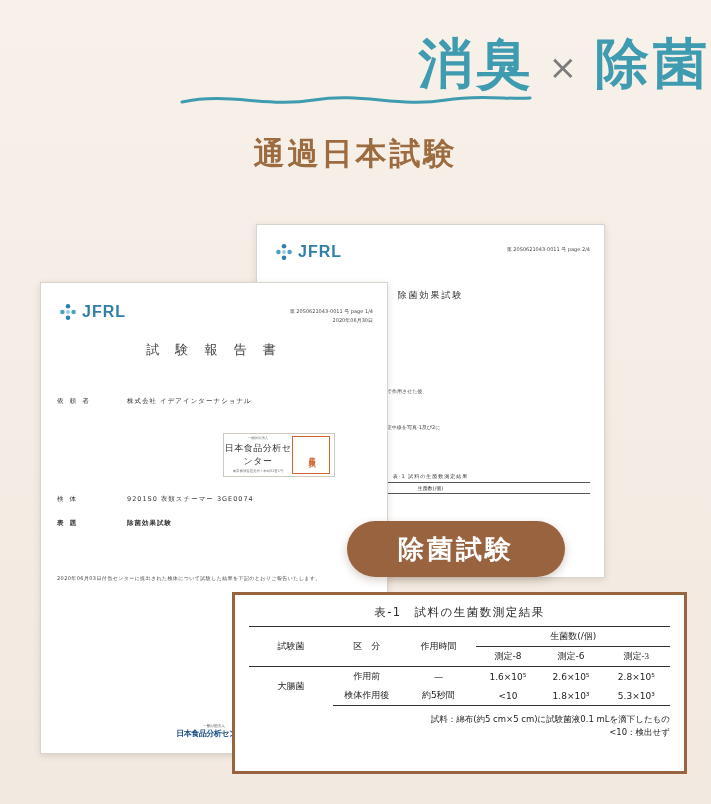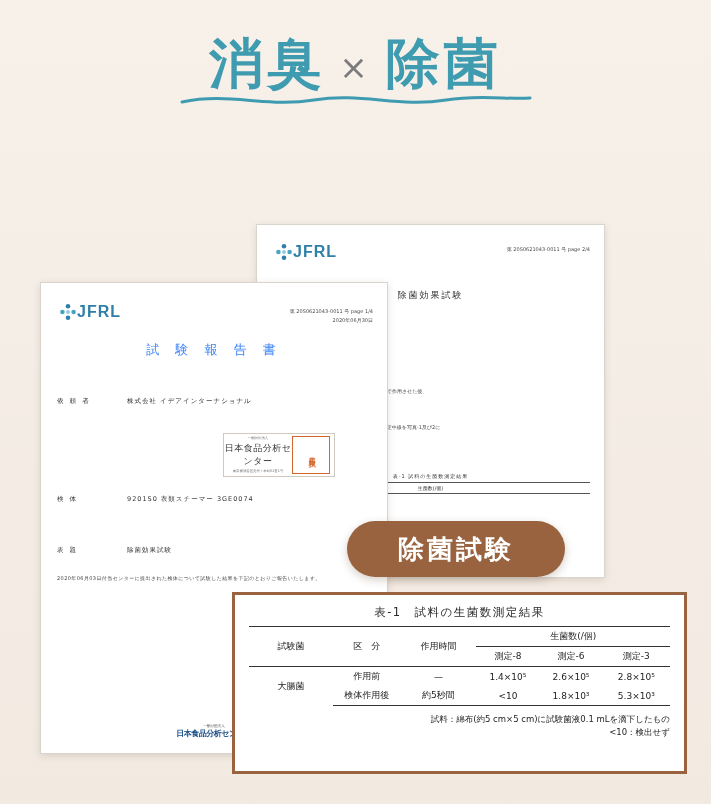--- a/index.html
+++ b/index.html
@@ -18,21 +18,21 @@
     position: absolute;
     inset: 0;
     background: linear-gradient(180deg, #f7f1ea 0%, #f4ece4 60%, #f2eae1 100%);
   }
   
   .headline {
     position: absolute;
     top: 28px;
     left: 0;
     width: 100%;
-    text-align: center;
+    text-align: right;
     font-size: 54px;
     font-weight: bold;
     letter-spacing: 4px;
     color: #3f9bb0;
     font-family: "DejaVu Sans", sans-serif;
     white-space: nowrap;
   }
   .headline .cross {
     color: #7b7b7b;
     font-size: 34px;
@@ -78,20 +78,21 @@
     left: 40px;
     top: 282px;
     width: 346px;
     height: 470px;
   }
 
   
   .jfrl {
     display: flex;
     align-items: flex-start;
+    gap: 5px;
   }
   .jfrl-mark {
     width: 18px;
     height: 18px;
     position: relative;
   }
   .jfrl-text {
     font-size: 16px;
     font-weight: bold;
     color: #2f7fa8;
@@ -117,21 +118,21 @@
     color: #333; font-family: "DejaVu Sans", sans-serif;
   }
   .doc-back .para {
     position: absolute; left: 14px; right: 14px;
   }
 
   .doc-front .docno { position: absolute; right: 14px; top: 24px; }
   .doc-front .title1 {
     position: absolute; left: 0; top: 58px; width: 100%;
     text-align: center; font-size: 13px; letter-spacing: 6px;
-    color: #3b82f6; font-family: "DejaVu Sans", sans-serif;
+    color: #404040; font-family: "DejaVu Sans", sans-serif;
   }
   .field {
     position: absolute;
     display: flex;
     font-size: 6.5px;
     color: #333;
     font-family: "DejaVu Sans", sans-serif;
     white-space: nowrap;
   }
   .field .lbl { width: 70px; letter-spacing: 2px; }
@@ -289,20 +290,21 @@
 <div class="page">
 
   <div class="headline">
     <span>消臭</span><span class="cross">×</span><span>除菌</span>
   </div>
 
   <svg class="headline-underline" viewBox="0 0 352 16" preserveAspectRatio="none">
     <path d="M2,10 C50,0 86,16 134,8 C182,0 218,16 266,8 C300,2 330,8 350,6" fill="none" stroke="#3f9bb0" stroke-width="3" stroke-linecap="round"></path>
   </svg>
 
+  <div class="subline">通過日本試験</div>
 
   <div class="doc doc-back">
     <div class="jfrl">
       <span class="jfrl-mark">
         <svg viewBox="0 0 18 18" width="18" height="18">
           <circle cx="9" cy="3.2" r="2.3" fill="#2f7fa8"></circle>
           <circle cx="3.4" cy="9" r="2.3" fill="#4aa3c4"></circle>
           <circle cx="14.6" cy="9" r="2.3" fill="#4aa3c4"></circle>
           <circle cx="9" cy="14.8" r="2.3" fill="#2f7fa8"></circle>
           <circle cx="9" cy="9" r="1.9" fill="#8fcade"></circle>
@@ -359,21 +361,21 @@
     <div class="title1">試 験 報 告 書</div>
 
     <div class="field" style="left:16px; top:114px;">
       <span class="lbl">依 頼 者</span>
       <span class="val">株式会社 イデアインターナショナル</span>
     </div>
     <div class="field" style="left:16px; top:212px;">
       <span class="lbl">検  体</span>
       <span class="val">9201S0 衣類スチーマー 3GE0074</span>
     </div>
-    <div class="field" style="left:16px; top:263px;">
+    <div class="field" style="left:16px; top:236px;font-weight:bold;">
       <span class="lbl">表  題</span>
       <span class="val">除菌効果試験</span>
     </div>
 
     <div class="stamp">
       <div class="stamp-txt">
         <div class="sm">一般財団法人</div>
         <div class="big">日本食品分析センター</div>
         <div class="sm">東京都渋谷区元代々木町52番1号</div>
       </div>
@@ -397,27 +399,27 @@
       <tbody>
           <tr class="rule-top">
         <th rowspan="2" style="width:20%;">試験菌</th>
         <th rowspan="2" style="width:16%;text-align:center;">区　分</th>
         <th rowspan="2" style="width:18%;margin-top:44px;">作用時間</th>
         <th colspan="3" class="hdr-span">生菌数(/個)</th>
       </tr>
       <tr>
         <th style="width:15%;">測定-8</th>
         <th style="width:15%;">測定-6</th>
-        <th style="width:16%;">測定-3</th>
+        <th style="width:16%;font-family:Liberation Serif, serif;">測定-3</th>
       </tr>
       <tr class="row-line">
         <td rowspan="2">大腸菌</td>
         <td>作用前</td>
         <td>—</td>
-        <td>1.4×10⁵</td>
+        <td>1.6×10⁵</td>
         <td>2.6×10⁵</td>
         <td>2.8×10⁵</td>
       </tr>
       <tr class="rule-bottom">
         <td>検体作用後</td>
         <td>約5秒間</td>
         <td>&lt;10</td>
         <td>1.8×10³</td>
         <td>5.3×10³</td>
       </tr>

